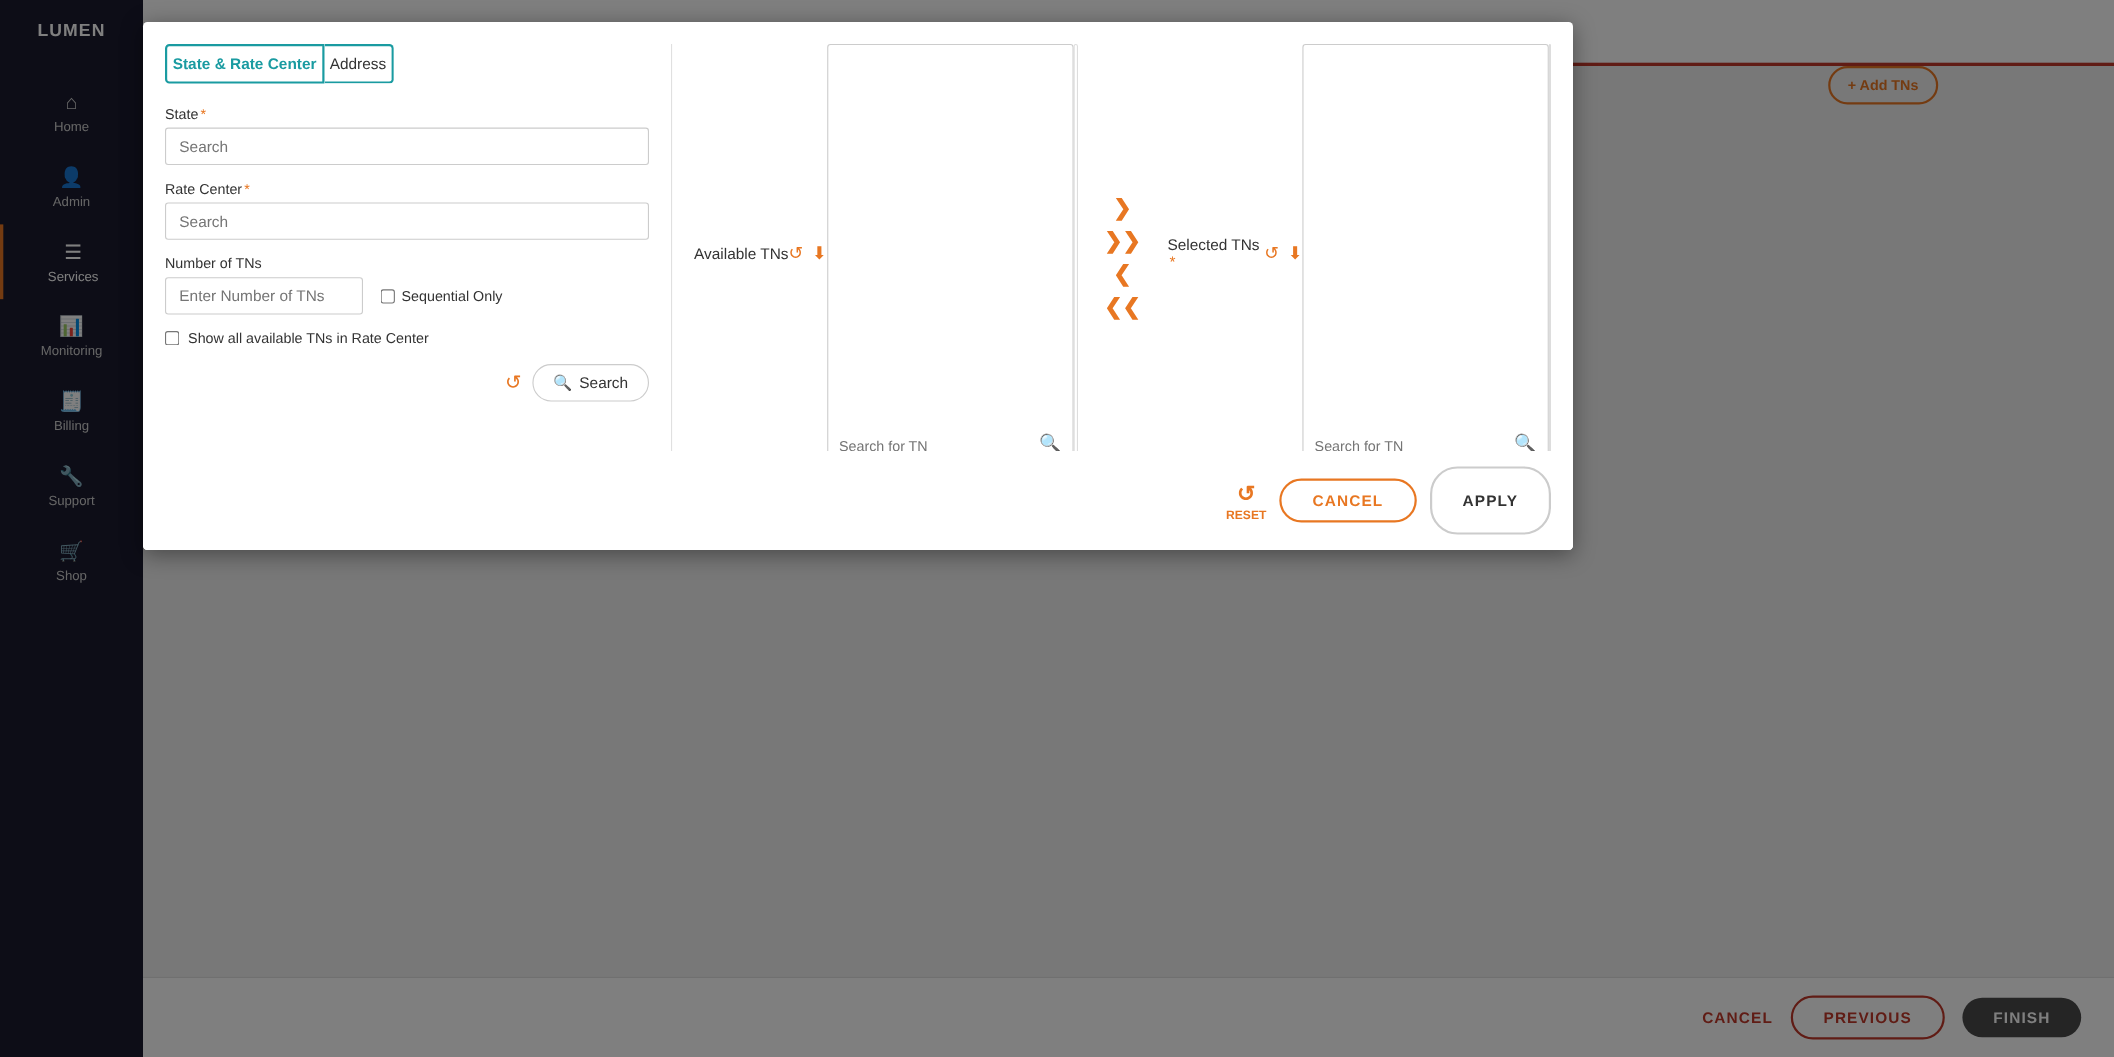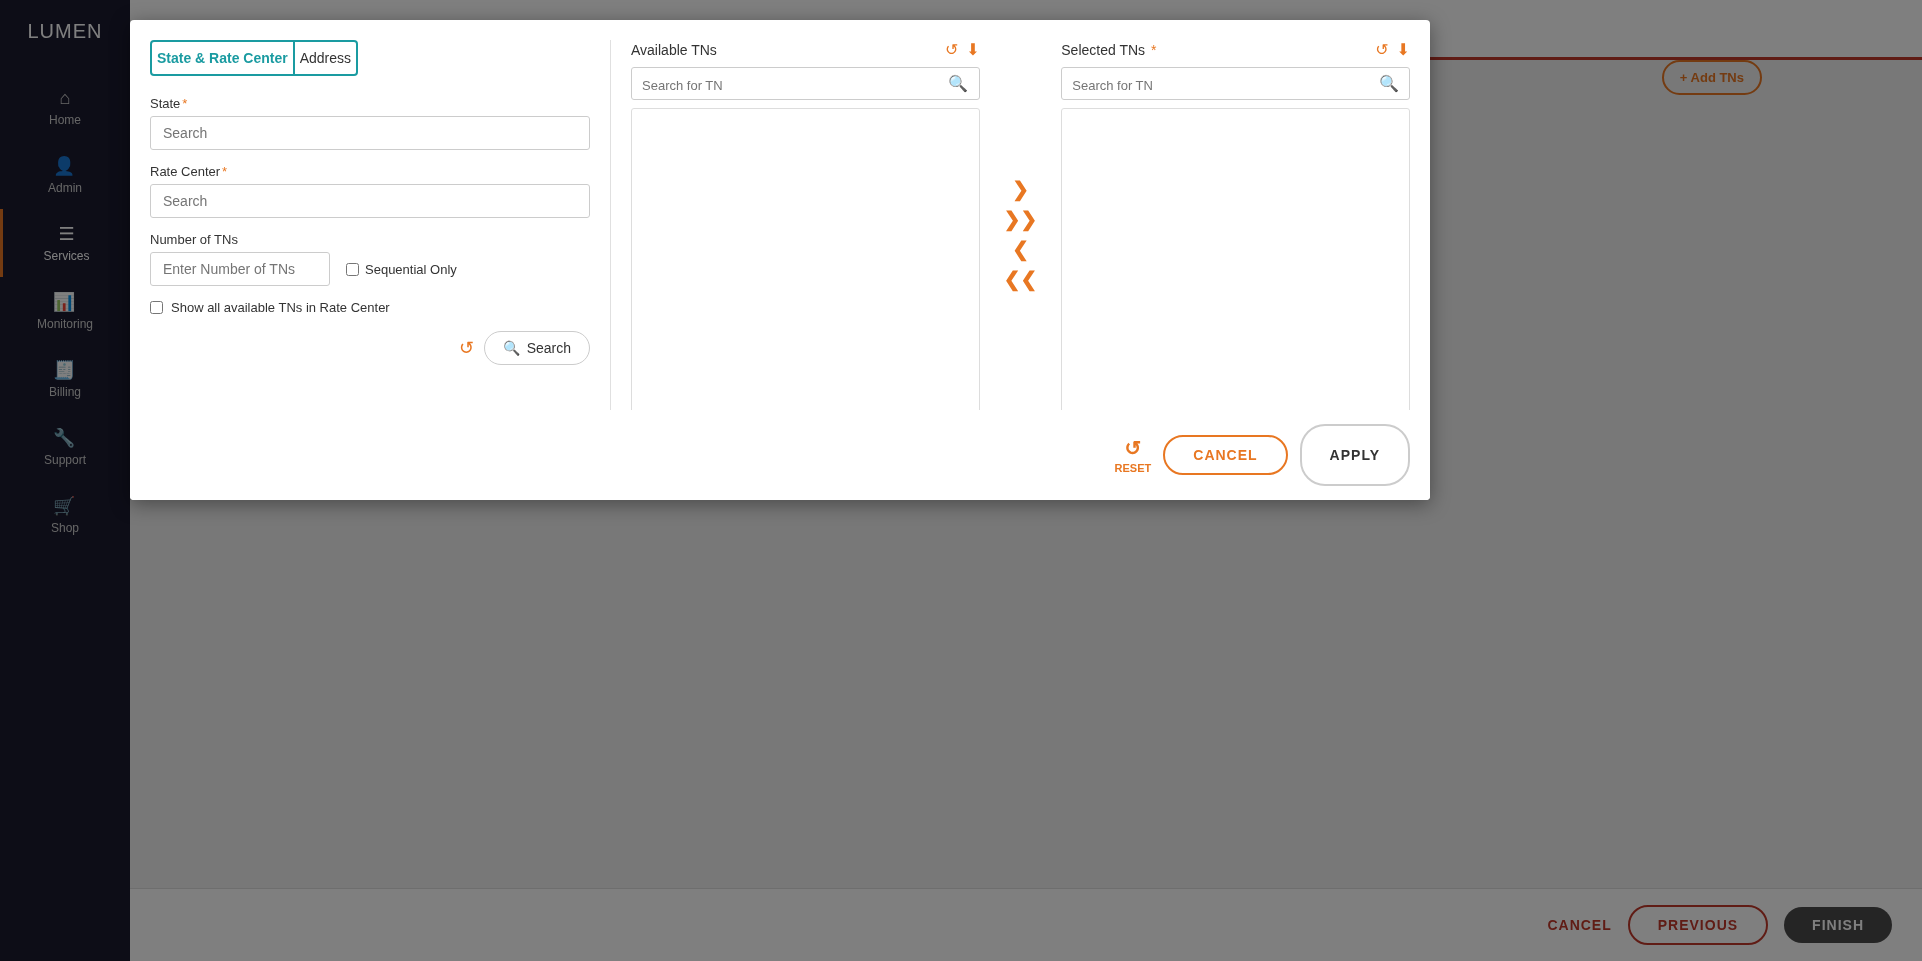--- a/index.html
+++ b/index.html
@@ -12,22 +12,22 @@
       width: 130px; height: 961px;
       background: #1a1a2e;
       display: flex;
       flex-direction: column;
       align-items: center;
       padding-top: 10px;
       z-index: 1;
     }
     .sidebar-logo {
       color: white;
-      font-size: 20px;
-      font-weight: normal;
+      font-size: 16px;
+      font-weight: bold;
       margin-bottom: 20px;
       padding: 10px 0;
       letter-spacing: 1px;
     }
     .sidebar-item {
       display: flex;
       flex-direction: column;
       align-items: center;
       color: #ccc;
       font-size: 12px;
@@ -274,21 +274,21 @@
     .modal-divider {
       width: 1px;
       background: #e0e0e0;
       margin: 0 4px;
     }
 
     
     .tn-panel {
       flex: 1;
       display: flex;
-      flex-direction: column;
+      flex-direction: row;
     }
     .tn-panel-header {
       display: flex;
       align-items: center;
       justify-content: space-between;
       margin-bottom: 8px;
     }
     .tn-panel-title {
       font-size: 14px;
       color: #333;

